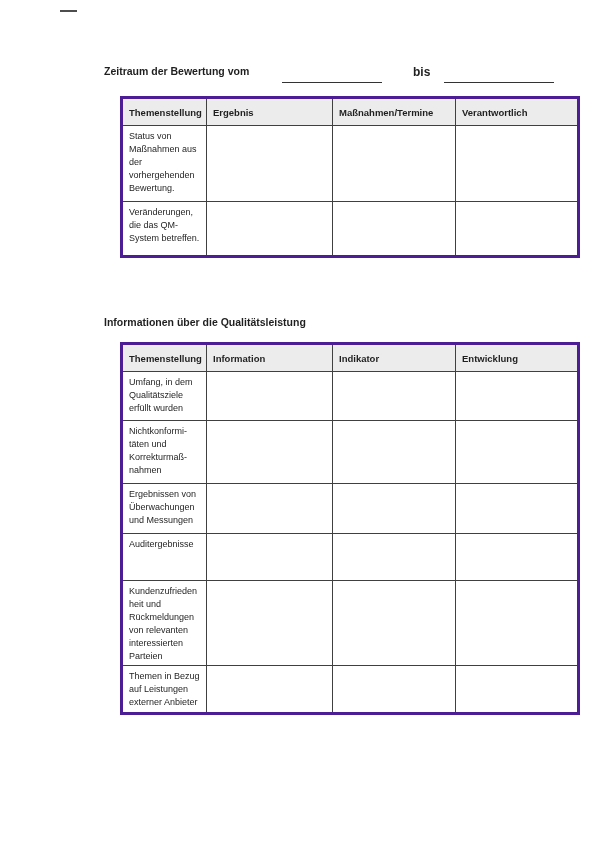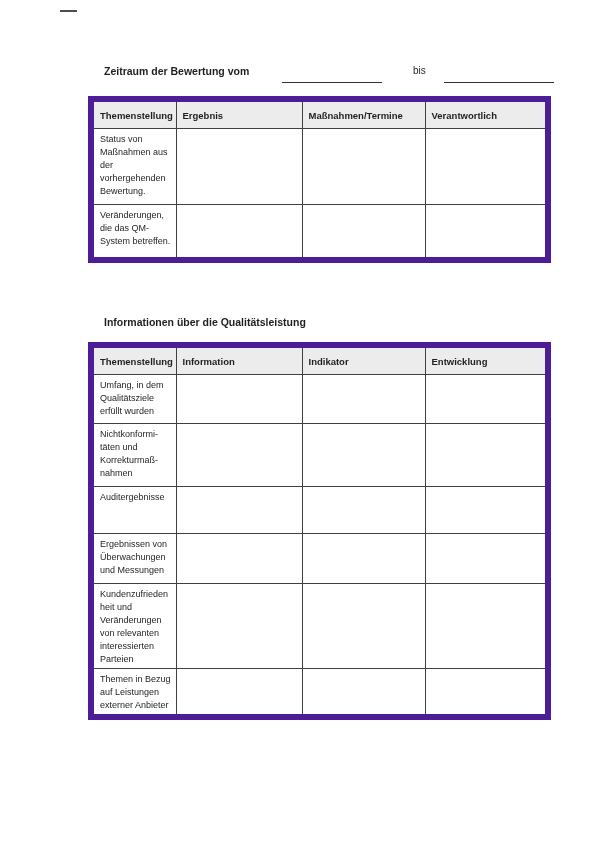--- a/index.html
+++ b/index.html
@@ -13,37 +13,37 @@
     margin-left:32px;
   }
   .corner-mark{
     position:absolute;left:28px;top:10px;
     width:17px;height:2px;background:#4d4d4d;
   }
   .period-label{
     position:absolute;left:72px;top:65px;
     font-size:10.5px;font-weight:bold;white-space:pre;
   }
-  .bis-label{position:absolute;left:381px;top:65px;font-size:10px;font-weight:normal;}
+  .bis-label{position:absolute;left:381px;top:65px;font-size:12px;font-weight:bold;}
   .fill-line{
     position:absolute;top:67px;height:15px;
     border-bottom:1px solid #333;
   }
   .fill-from{left:250px;width:100px;}
   .fill-to{left:412px;width:110px;}
   .section-title{
     position:absolute;left:72px;top:316px;
     font-size:10.5px;font-weight:bold;white-space:pre;
   }
   table.form{
-    position:absolute;left:56px;
+    position:absolute;left:88px;
     width:457px;
     border-collapse:collapse;
     table-layout:fixed;
-    border:6px solid #4c1d95;
+    border:3px solid #4c1d95;
   }
   table.form td, table.form th{
     border:1px solid #404040;
     vertical-align:top;
     text-align:left;
     padding:4px 4px 0 6px;
     font-size:9px;
     line-height:13px;
     white-space:pre;
     overflow:hidden;
@@ -132,38 +132,38 @@
     </tr>
     <tr style="height:63px">
       <td>Nichtkonformi-
 täten und
 Korrekturmaß-
 nahmen</td>
       <td></td>
       <td></td>
       <td></td>
     </tr>
-    <tr style="height:47px">
-      <td>Auditergebnisse</td>
-      <td></td>
-      <td></td>
-      <td></td>
-    </tr>
     <tr style="height:50px">
       <td>Ergebnissen von
 Überwachungen
 und Messungen</td>
       <td></td>
       <td></td>
       <td></td>
     </tr>
+    <tr style="height:47px">
+      <td>Auditergebnisse</td>
+      <td></td>
+      <td></td>
+      <td></td>
+    </tr>
     <tr style="height:85px">
       <td>Kundenzufrieden
 heit und
-Veränderungen
+Rückmeldungen
 von relevanten
 interessierten
 Parteien</td>
       <td></td>
       <td></td>
       <td></td>
     </tr>
     <tr style="height:48px">
       <td>Themen in Bezug
 auf Leistungen

